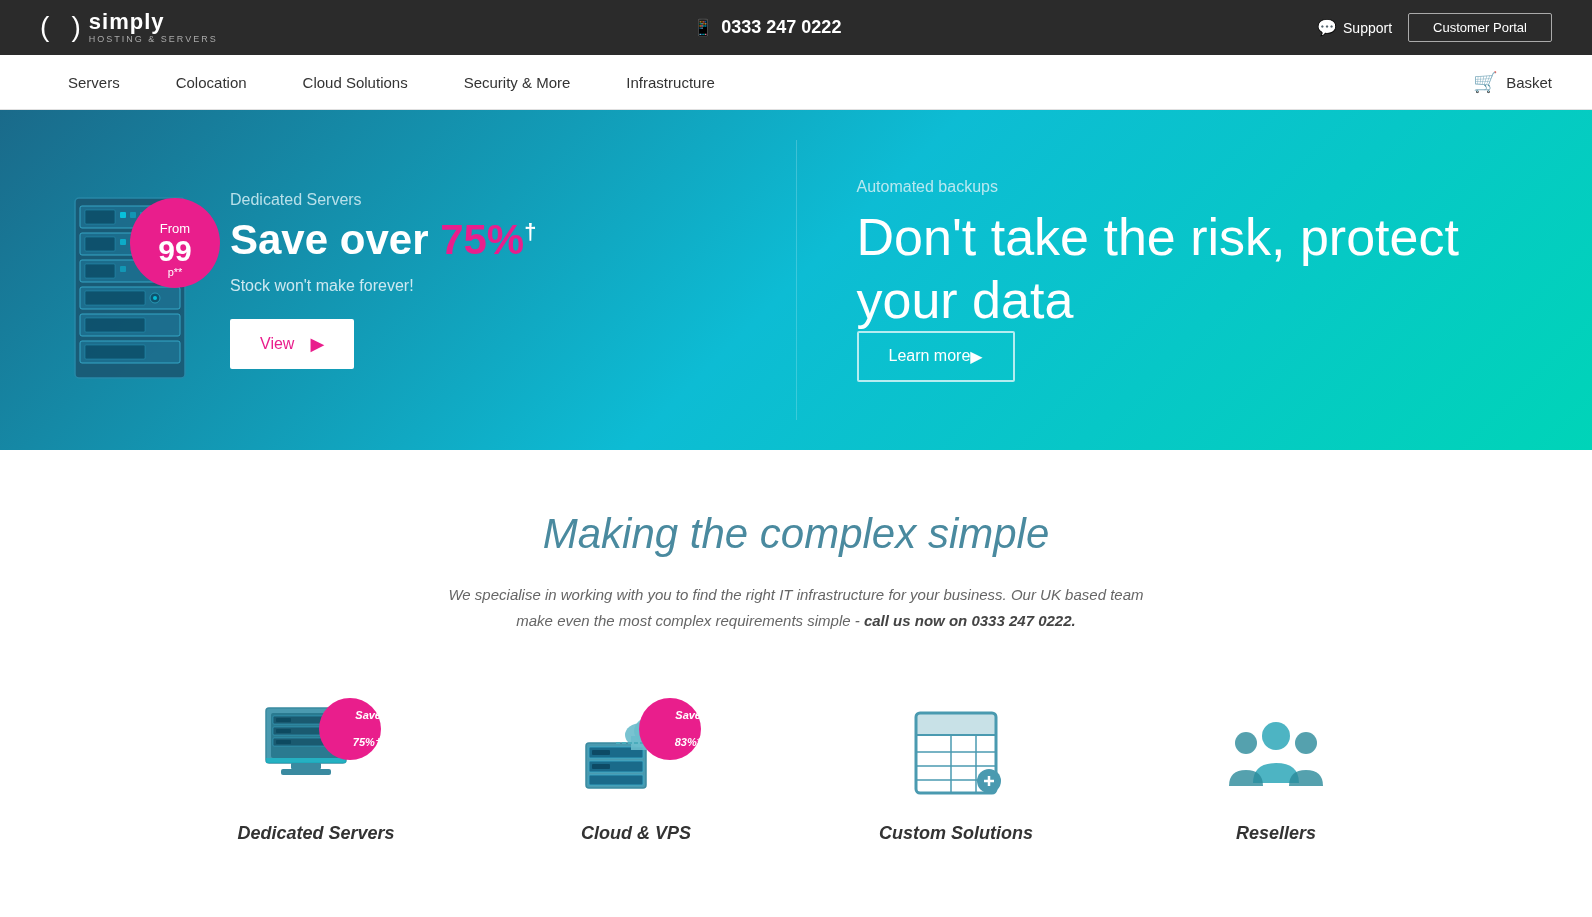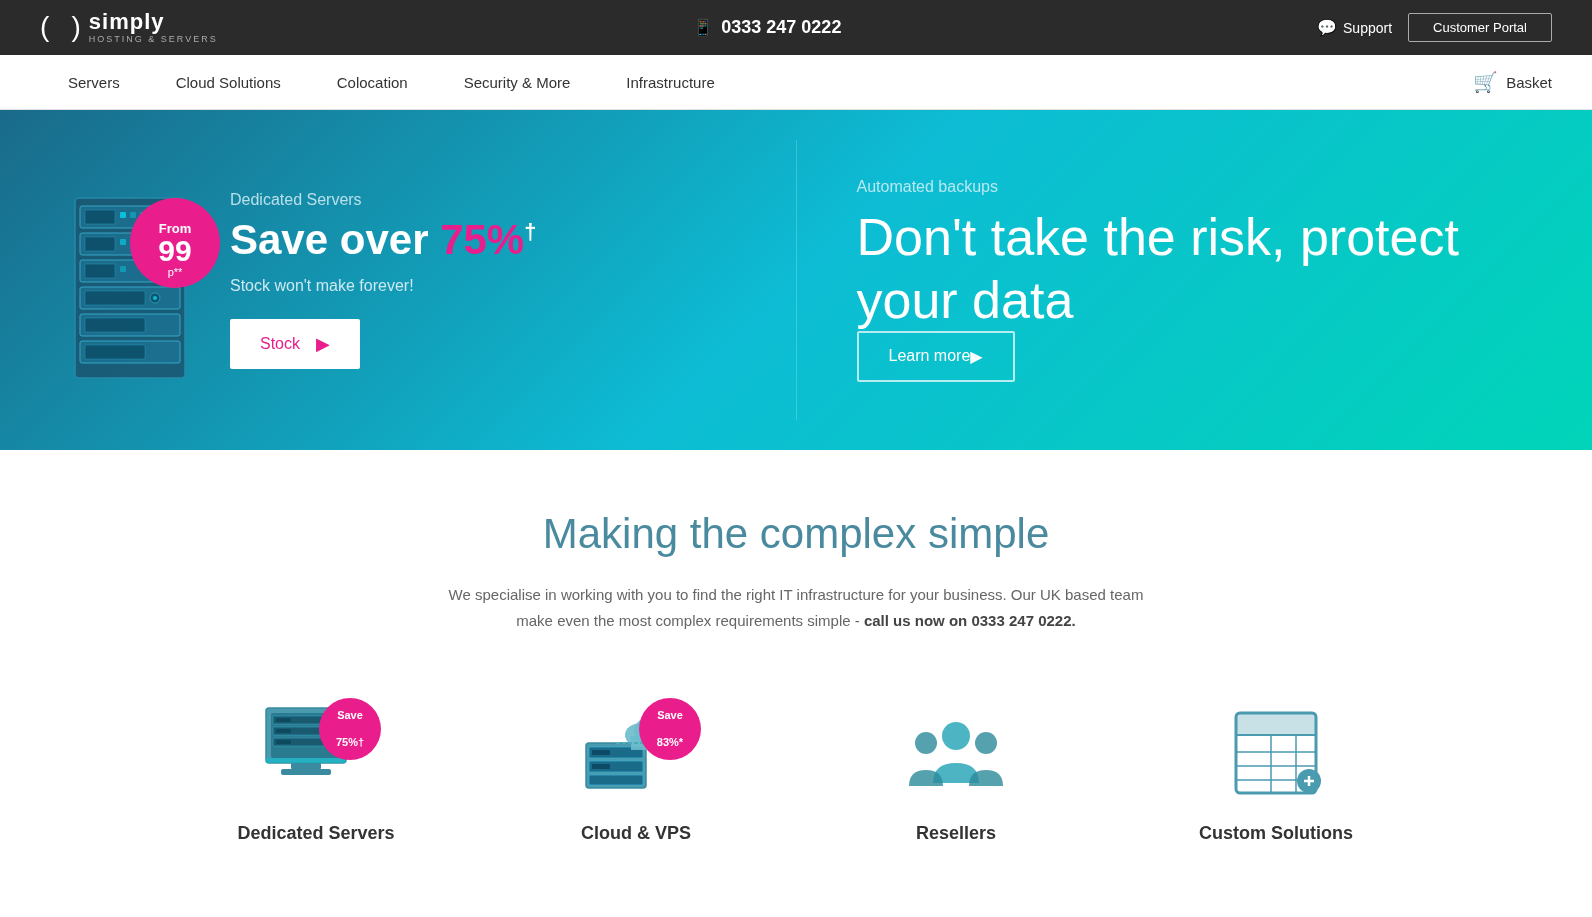--- a/index.html
+++ b/index.html
@@ -144,21 +144,21 @@
       height: 90px;
       background: #e91e8c;
       border-radius: 50%;
       display: flex;
       flex-direction: column;
       align-items: center;
       justify-content: center;
       color: #fff;
       z-index: 2;
     }
-    .price-from { font-size: 13px; font-weight: 700; margin-top: 12px; }
+    .price-from { font-size: 13px; font-weight: 400; margin-top: 12px; }
     .price-number { font-size: 30px; font-weight: bold; line-height: 1; }
     .price-suffix { font-size: 11px; }
 
     .hero-left-text {
       flex: 1;
     }
     .hero-subtitle { color: #b8e0ea; font-size: 16px; margin-bottom: 8px; }
     .hero-title { color: #fff; font-size: 42px; font-weight: bold; line-height: 1.1; margin-bottom: 14px; }
     .hero-title-accent { color: #e91e8c; }
     .hero-title-sup { font-size: 22px; vertical-align: super; }
@@ -203,20 +203,21 @@
       align-items: center;
       width: fit-content;
       border-radius: 2px;
     }
 
     
     .middle-section {
       background: #fff;
       padding: 60px 50px 40px;
       text-align: center;
+      font-style: italic;
     }
     .section-title {
       font-size: 42px;
       color: #4a8a9f;
       font-weight: 300;
       margin-bottom: 24px;
     }
     .section-desc {
       font-size: 15px;
       color: #666;
@@ -251,21 +252,21 @@
     .feature-save-badge {
       position: absolute;
       top: -5px;
       right: -5px;
       width: 62px;
       height: 62px;
       background: #e91e8c;
       border-radius: 50%;
       display: flex;
       flex-direction: column;
-      align-items: center;
+      align-items: flex-end;
       justify-content: center;
       color: #fff;
       font-size: 11px;
       font-weight: bold;
       line-height: 1.2;
       z-index: 2;
       gap: 14px;
     }
     .feature-card-title {
       font-size: 18px;
@@ -305,24 +306,24 @@
     <button class="customer-portal-btn">Customer Portal</button>
   </div>
 </div>
 
 <nav class="nav-bar">
   <ul class="nav-links">
     <li>
       <a href="#">Servers</a>
     </li>
     <li>
-      <a href="#">Cloud Solutions</a>
+      <a href="#">Colocation</a>
     </li>
     <li>
-      <a href="#">Colocation</a>
+      <a href="#">Cloud Solutions</a>
     </li>
     <li>
       <a href="#">Security &amp; More</a>
     </li>
     <li>
       <a href="#">Infrastructure</a>
     </li>
   </ul>
   <a href="#" class="basket-link">
     <span class="basket-icon">🛒</span>
@@ -374,21 +375,21 @@
       </svg>
     </div>
 
     <div class="hero-left-text">
       <p class="hero-subtitle">Dedicated Servers</p>
       <h1 class="hero-title">
         <span>Save over </span><span class="hero-title-accent">75%</span><sup class="hero-title-sup">†</sup>
       </h1>
       <p class="hero-tagline">Stock won't make forever!</p>
       <button class="hero-view-btn">
-        <span>Stock</span>
+        <span>View</span>
         <span class="btn-arrow">▶</span>
       </button>
     </div>
   </div>
 
   <div class="hero-divider"></div>
 
   <div class="hero-right">
     <p class="hero-right-subtitle">Automated backups</p>
     <h2 class="hero-right-title">Don't take the risk, protect your data</h2>
@@ -457,50 +458,50 @@
           <line x1="35" y1="40" x2="70" y2="40" stroke="#4aacbc" stroke-width="2" stroke-dasharray="4,2"></line>
         </svg>
       </div>
       <h3 class="feature-card-title">Cloud &amp; VPS</h3>
     </div>
 
     <div class="feature-card">
       <div class="feature-icon-wrap" style="justify-content:center;display:flex;align-items:center;">
         <svg width="110" height="90" viewBox="0 0 110 90">
 
-          <circle cx="55" cy="28" r="14" fill="#3aacbc" opacity="0.9"></circle>
-          <path d="M32 75 Q32 55 55 55 Q78 55 78 75" fill="#3aacbc" opacity="0.9"></path>
-
-          <circle cx="25" cy="35" r="11" fill="#2a8a9a" opacity="0.8"></circle>
-          <path d="M8 78 Q8 62 25 62 Q42 62 42 78" fill="#2a8a9a" opacity="0.8"></path>
-
-          <circle cx="85" cy="35" r="11" fill="#2a8a9a" opacity="0.8"></circle>
-          <path d="M68 78 Q68 62 85 62 Q102 62 102 78" fill="#2a8a9a" opacity="0.8"></path>
-        </svg>
-      </div>
-      <h3 class="feature-card-title">Resellers</h3>
-    </div>
-
-    <div class="feature-card">
-      <div class="feature-icon-wrap" style="justify-content:center;display:flex;align-items:center;">
-        <svg width="110" height="90" viewBox="0 0 110 90">
-
           <rect x="15" y="5" width="80" height="80" rx="4" fill="none" stroke="#4a9ab0" stroke-width="3"></rect>
           <rect x="15" y="5" width="80" height="22" rx="4" fill="#4a9ab0" opacity="0.3"></rect>
 
           <line x1="15" y1="27" x2="95" y2="27" stroke="#4a9ab0" stroke-width="2"></line>
           <line x1="15" y1="44" x2="95" y2="44" stroke="#4a9ab0" stroke-width="1.5"></line>
           <line x1="15" y1="58" x2="95" y2="58" stroke="#4a9ab0" stroke-width="1.5"></line>
           <line x1="15" y1="72" x2="95" y2="72" stroke="#4a9ab0" stroke-width="1.5"></line>
 
           <line x1="50" y1="27" x2="50" y2="85" stroke="#4a9ab0" stroke-width="1.5"></line>
           <line x1="75" y1="27" x2="75" y2="85" stroke="#4a9ab0" stroke-width="1.5"></line>
 
           <circle cx="88" cy="73" r="12" fill="#4a9ab0"></circle>
           <line x1="88" y1="68" x2="88" y2="78" stroke="#fff" stroke-width="2.5"></line>
           <line x1="83" y1="73" x2="93" y2="73" stroke="#fff" stroke-width="2.5"></line>
         </svg>
       </div>
       <h3 class="feature-card-title">Custom Solutions</h3>
     </div>
 
+    <div class="feature-card">
+      <div class="feature-icon-wrap" style="justify-content:center;display:flex;align-items:center;">
+        <svg width="110" height="90" viewBox="0 0 110 90">
+
+          <circle cx="55" cy="28" r="14" fill="#3aacbc" opacity="0.9"></circle>
+          <path d="M32 75 Q32 55 55 55 Q78 55 78 75" fill="#3aacbc" opacity="0.9"></path>
+
+          <circle cx="25" cy="35" r="11" fill="#2a8a9a" opacity="0.8"></circle>
+          <path d="M8 78 Q8 62 25 62 Q42 62 42 78" fill="#2a8a9a" opacity="0.8"></path>
+
+          <circle cx="85" cy="35" r="11" fill="#2a8a9a" opacity="0.8"></circle>
+          <path d="M68 78 Q68 62 85 62 Q102 62 102 78" fill="#2a8a9a" opacity="0.8"></path>
+        </svg>
+      </div>
+      <h3 class="feature-card-title">Resellers</h3>
+    </div>
+
   </div>
 </div>
 
 </body></html>

